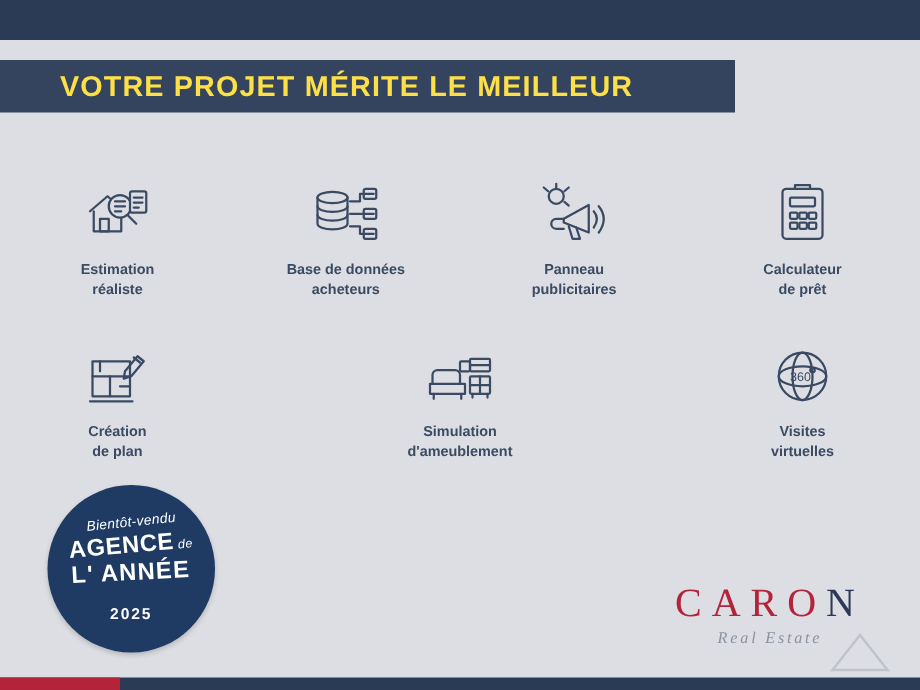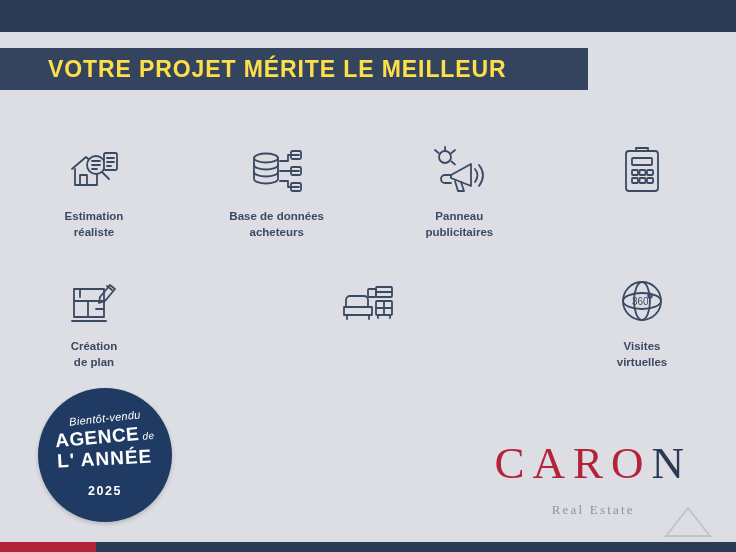--- a/index.html
+++ b/index.html
@@ -143,37 +143,38 @@
 
   
   .logo {
     position: absolute;
     right: 44px;
     bottom: 34px;
     text-align: center;
   }
   .logo-word {
     font-family: "Liberation Serif", serif;
-    font-size: 45px;
+    font-size: 32px;
     letter-spacing: 8px;
     color: #b3243b;
     line-height: 1;
     position: relative;
     display: inline-block;
     margin-top: 24px;
   }
   .logo-word .n-last {
     color: #2b3a55;
   }
   .logo-sub {
-    margin-top: 16px;
+    margin-top: 4px;
     font-size: 13px;
     color: #8c93a0;
     letter-spacing: 2.2px;
     font-family: "Liberation Serif", serif;
+    font-style: italic;
   }
 
   
   .bottombar {
     position: absolute;
     left: 0;
     bottom: 0;
     width: 736px;
     height: 10px;
     background: #2b3a55;
@@ -269,20 +270,22 @@
           <path d="M22 6 v-3 h12 v3"></path>
           <rect x="18" y="13" width="20" height="7" rx="1"></rect>
           <rect x="18" y="25" width="6" height="5" rx="1"></rect>
           <rect x="25.5" y="25" width="6" height="5" rx="1"></rect>
           <rect x="33" y="25" width="6" height="5" rx="1"></rect>
           <rect x="18" y="33" width="6" height="5" rx="1"></rect>
           <rect x="25.5" y="33" width="6" height="5" rx="1"></rect>
           <rect x="33" y="33" width="6" height="5" rx="1"></rect>
         </svg>
       </div>
+      <div class="cell-label">Calculateur
+de prêt</div>
     </div>
 
 
   </div>
 
   <div class="row">
 
     <div class="cell">
       <div class="icon-box">
         <svg width="56" height="52" viewBox="0 0 56 52" fill="none" stroke="#3b4a63" stroke-width="1.8" stroke-linecap="round" stroke-linejoin="round">
@@ -306,20 +309,22 @@
           <path d="M6 32 h28 v8 H6 z"></path>
           <path d="M9 40 v4 M31 40 v4"></path>
           <rect x="38" y="12" width="16" height="10" rx="1"></rect>
           <path d="M38 17 h16"></path>
           <rect x="38" y="26" width="16" height="14" rx="1"></rect>
           <path d="M38 33 h16 M46 26 v14"></path>
           <path d="M40 40 v3 M52 40 v3"></path>
           <rect x="30" y="14" width="8" height="8" rx="1"></rect>
         </svg>
       </div>
+      <div class="cell-label">Simulation
+d'ameublement</div>
     </div>
 
     <div class="cell">
       <div class="icon-box">
         <svg width="56" height="52" viewBox="0 0 56 52" fill="none" stroke="#3b4a63" stroke-width="1.8" stroke-linecap="round" stroke-linejoin="round">
           <circle cx="28" cy="26" r="19"></circle>
           <ellipse cx="28" cy="26" rx="19" ry="8"></ellipse>
           <ellipse cx="28" cy="26" rx="8" ry="19"></ellipse>
           <g font-family="Liberation Sans, sans-serif" font-size="10" fill="#3b4a63" stroke="none">
             <text x="18" y="30">360</text>

